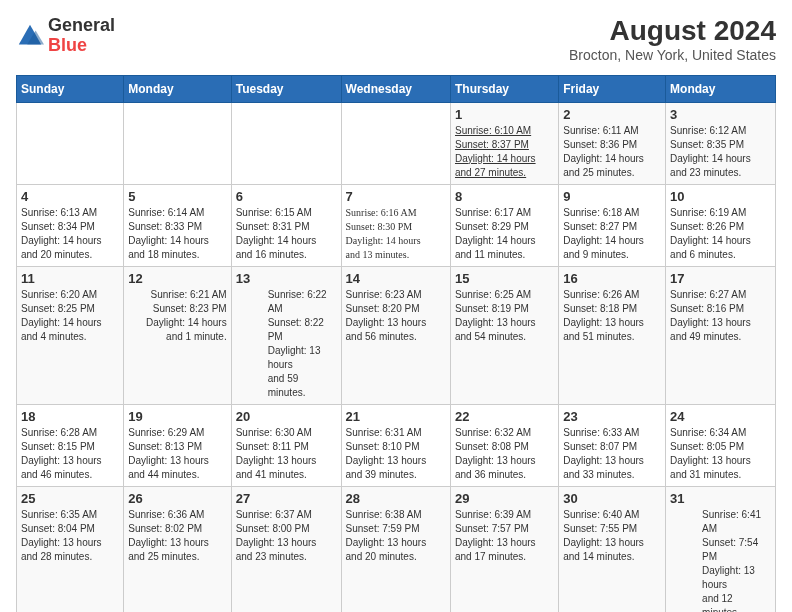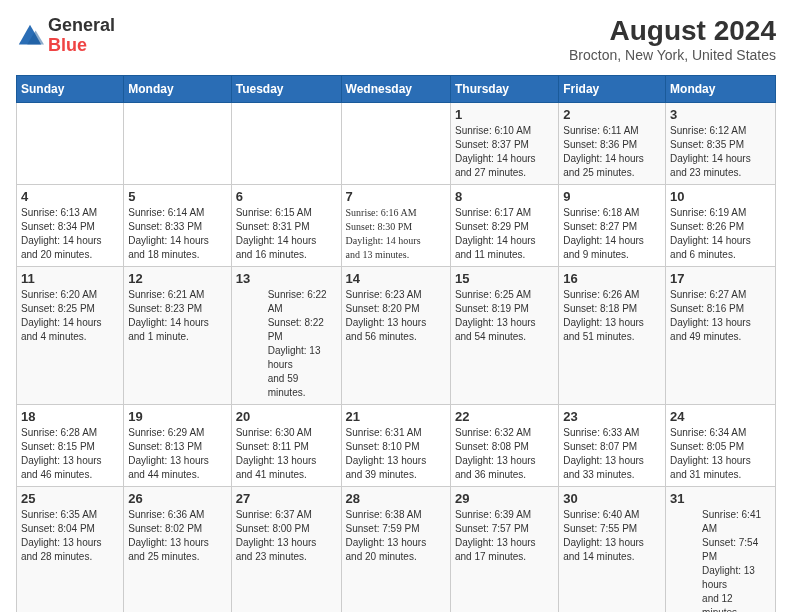--- a/index.html
+++ b/index.html
@@ -119,21 +119,21 @@
       </tr>
   </thead>
   <tbody id="calendar-body">
   <tr>
         <td class="empty-cell"></td>
         <td class="empty-cell"></td>
         <td class="empty-cell"></td>
         <td class="empty-cell"></td>
         <td>
           <span class="day-num">1</span>
-          <div class="day-info" style="white-space: pre-line;">Sunrise: 6:10 AM
+          <div class="day-info" style="white-space: pre-line; text-decoration: underline;">Sunrise: 6:10 AM
 Sunset: 8:37 PM
 Daylight: 14 hours
 and 27 minutes.</div>
         </td>
         <td>
           <span class="day-num">2</span>
           <div class="day-info" style="white-space: pre-line;">Sunrise: 6:11 AM
 Sunset: 8:36 PM
 Daylight: 14 hours
 and 25 minutes.</div>
@@ -200,21 +200,21 @@
       <tr>
         <td>
           <span class="day-num">11</span>
           <div class="day-info" style="white-space: pre-line;">Sunrise: 6:20 AM
 Sunset: 8:25 PM
 Daylight: 14 hours
 and 4 minutes.</div>
         </td>
         <td>
           <span class="day-num">12</span>
-          <div class="day-info" style="white-space: pre-line;">Sunrise: 6:21 AM
+          <div class="day-info" style="white-space: pre-line; text-align: right;">Sunrise: 6:21 AM
 Sunset: 8:23 PM
 Daylight: 14 hours
 and 1 minute.</div>
         </td>
         <td>
           <span class="day-num">13</span>
           <div class="day-info" style="white-space: pre-line; margin-left: 32px;">Sunrise: 6:22 AM
 Sunset: 8:22 PM
 Daylight: 13 hours
 and 59 minutes.</div>

